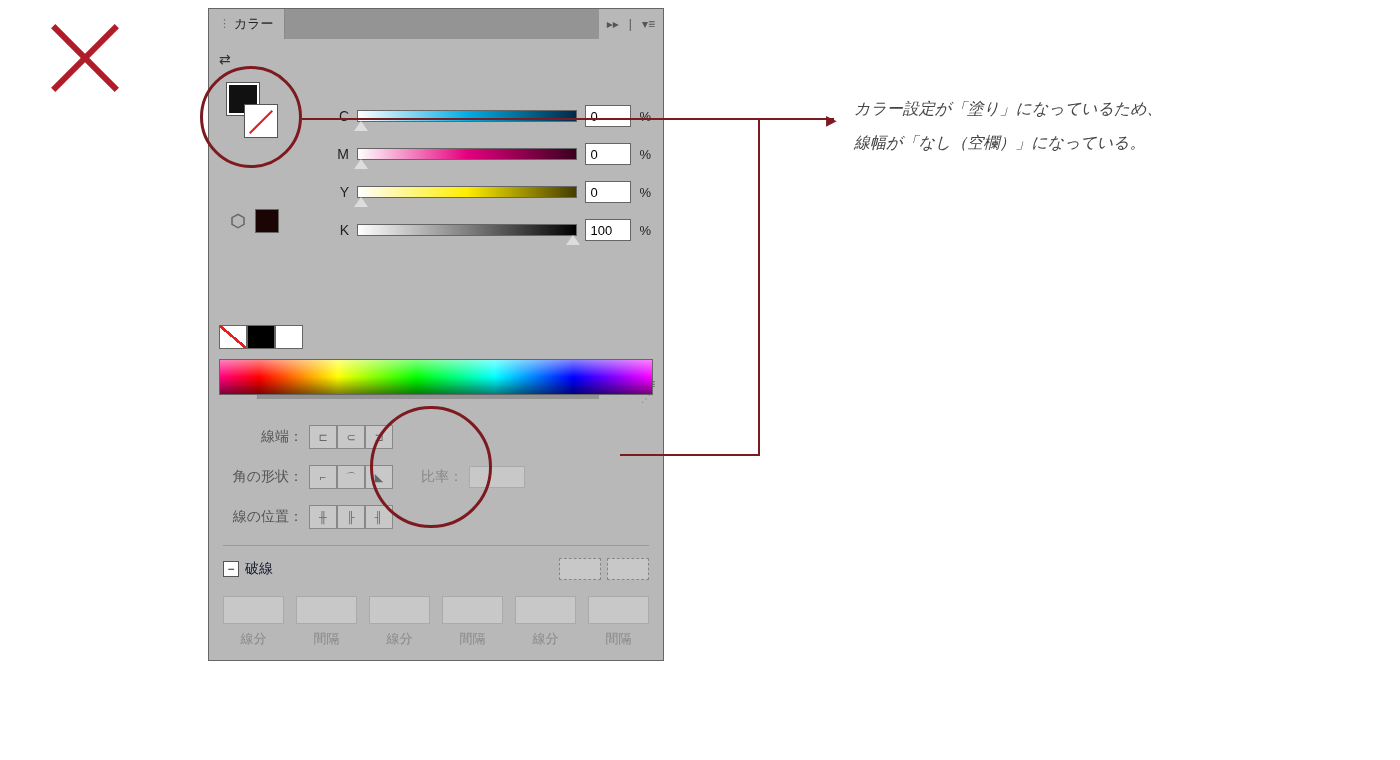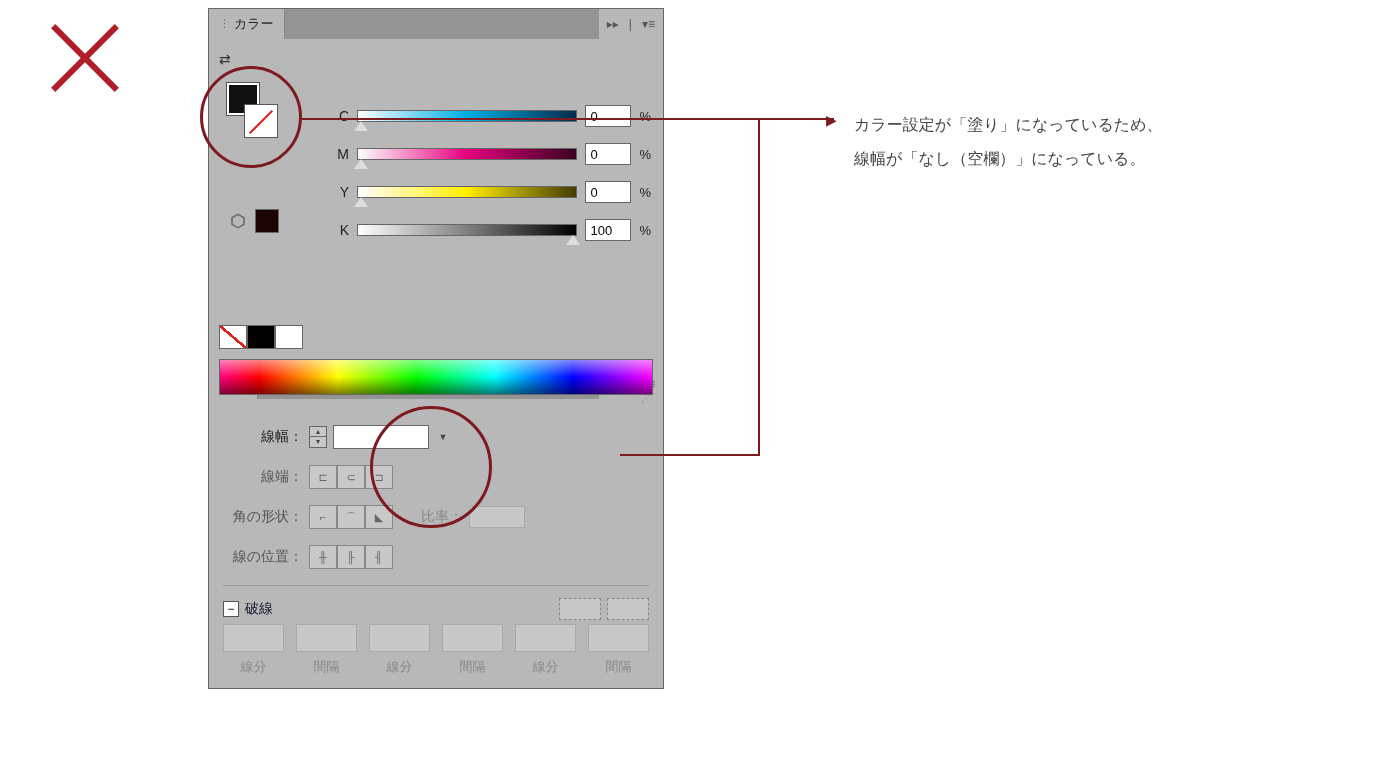--- a/index.html
+++ b/index.html
@@ -67,32 +67,32 @@
   .btn-group { display: flex; }
   .small-btn { width: 28px; height: 24px; border: 1px solid #888; background: #c8c8c8; display: flex; align-items: center; justify-content: center; font-size: 11px; color: #666; }
   .ratio-label { font-size: 14px; color: #888; margin-left: 22px; }
   .ratio-input { width: 56px; height: 22px; border: 1px solid #aaa; background: #c8c8c8; }
   .divider { height: 1px; background: #999; margin: 8px 0; }
   .dash-row { display: flex; align-items: center; padding: 4px 0; }
   .dash-check { width: 16px; height: 16px; border: 1px solid #555; background: #fff; display: flex; align-items: center; justify-content: center; font-size: 12px; margin-right: 6px; }
   .dash-label { font-size: 14px; color: #0f172a; flex: 1; }
   .dash-type-btns { display: flex; gap: 6px; }
   .dash-type-btn { width: 42px; height: 22px; border: 1px dashed #888; background: #c8c8c8; }
-  .dash-inputs { display: flex; gap: 12px; margin-top: 0; }
+  .dash-inputs { display: flex; gap: 12px; margin-top: 12px; }
   .dash-col { flex: 1; text-align: center; }
   .dash-input { width: 100%; height: 28px; border: 1px solid #aaa; background: #c8c8c8; }
   .dash-sub { font-size: 13px; color: #888; margin-top: 6px; }
 
   
   .annotation-line1 { position: absolute; top: 118px; left: 302px; width: 458px; height: 2px; background: #7c1a1f; }
   .annotation-line1v { position: absolute; top: 118px; left: 758px; width: 2px; height: 338px; background: #7c1a1f; }
   .annotation-line2 { position: absolute; top: 454px; left: 620px; width: 140px; height: 2px; background: #7c1a1f; }
   .annotation-arrow { position: absolute; top: 112px; left: 826px; color: #7c1a1f; font-size: 14px; }
   .annotation-arrowline { position: absolute; top: 118px; left: 760px; width: 74px; height: 2px; background: #7c1a1f; }
-  .annotation-text { position: absolute; top: 108px; left: 854px; font-size: 16px; color: #444; line-height: 2.1; }
+  .annotation-text { position: absolute; top: 92px; left: 854px; font-size: 16px; color: #444; line-height: 2.1; font-style: italic; }
   .circle-highlight { position: absolute; border: 3px solid #7c1a1f; border-radius: 50%; }
   .circle1 { top: 66px; left: 200px; width: 102px; height: 102px; }
   .circle2 { top: 406px; left: 370px; width: 122px; height: 122px; }
 </style>
 </head>
 <body>
 
 <div class="x-mark"></div>
 
 <div class="panel-container">
@@ -175,29 +175,20 @@
     </div>
     <div class="tab-bg"></div>
     <div class="panel-header-icons">
       <span>▸▸</span>
       <span>|</span>
       <span>▾≡</span>
     </div>
   </div>
 
   <div class="stroke-body">
-    <div class="stroke-row">
-      <span class="stroke-label active">線幅：</span>
-      <div class="spinner">
-          <div>▴</div>
-          <div>▾</div>
-        </div>
-      <input class="width-input" value="" style="">
-      <div class="dropdown-arrow">▼</div>
-    </div>
     <div class="stroke-row">
       <span class="stroke-label">線端：</span>
       <div class="btn-group">
         <div class="small-btn">⊏</div>
         <div class="small-btn">⊂</div>
         <div class="small-btn">⊐</div>
       </div>
     </div>
     <div class="stroke-row">
       <span class="stroke-label">角の形状：</span>

